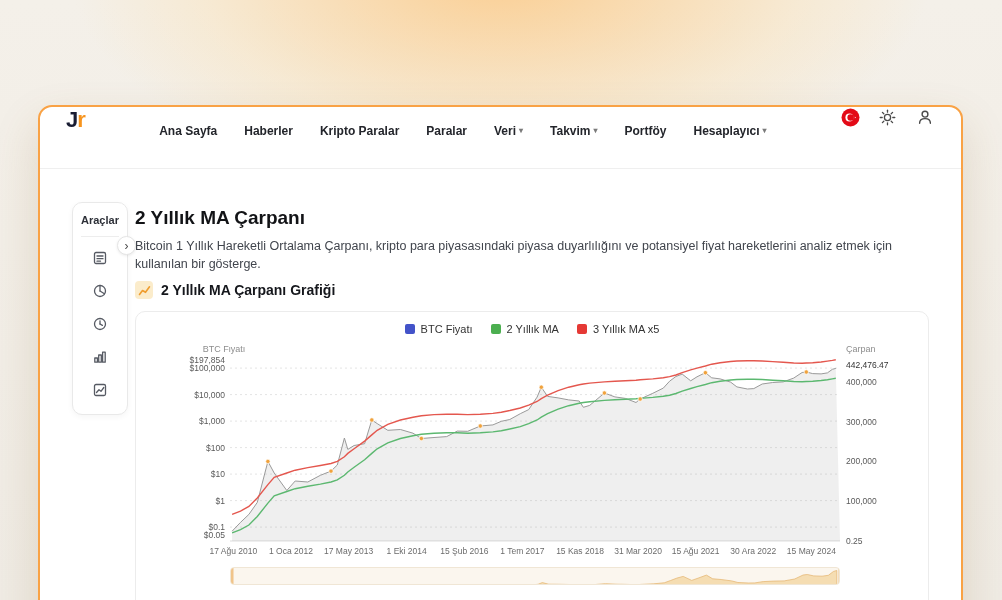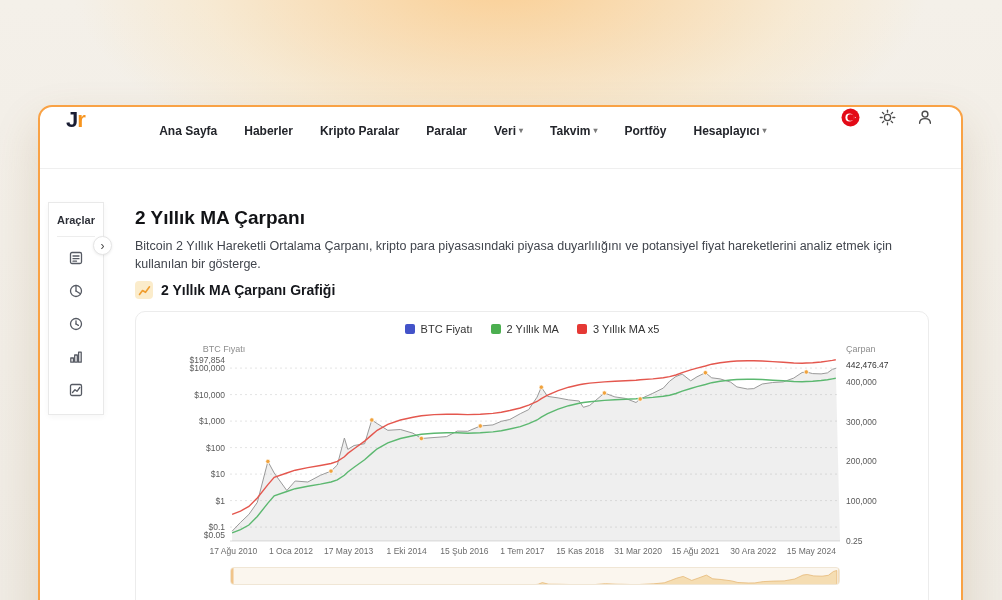--- a/index.html
+++ b/index.html
@@ -20,22 +20,22 @@
   .topbar{display:flex;align-items:flex-start;height:62px;border-bottom:1px solid #efefef;padding:0 26px;}
   .logo{font-size:22px;font-weight:700;color:#191d33;letter-spacing:-1px;cursor:pointer;}
   .logo .accent{color:#f7941e;}
   .nav-links{display:flex;gap:27px;margin:17px auto;align-items:center;}
   .nav-link{font-size:12px;font-weight:600;color:#23252b;cursor:pointer;white-space:nowrap;display:flex;align-items:center;gap:3px;}
   .caret{font-size:8px;color:#7a7a7a;line-height:1;}
   .nav-right{display:flex;gap:17px;align-items:center;}
   .icon-btn{width:20px;height:20px;display:flex;align-items:center;justify-content:center;cursor:pointer;}
   
   .sidebar{
-    position:absolute;left:8px;top:95px;width:56px;background:#fff;
-    border:1px solid #e9e9e9;border-radius:0;box-shadow:0 2px 6px rgba(0,0,0,.04);
+    position:absolute;left:32px;top:95px;width:56px;background:#fff;
+    border:1px solid #e9e9e9;border-radius:10px;box-shadow:0 2px 6px rgba(0,0,0,.04);
     padding-bottom:8px;
   }
   .sidebar-title{font-size:11px;font-weight:700;color:#2d3038;text-align:center;padding:11px 0 10px;}
   .sidebar-divider{height:1px;background:#ededed;margin:0 8px 4px;}
   .sidebar-chevron{
     position:absolute;right:-9px;top:33px;width:19px;height:19px;border-radius:50%;
     background:#fff;border:1px solid #e4e4e4;box-shadow:0 1px 3px rgba(0,0,0,.08);
     display:flex;align-items:center;justify-content:center;font-size:12px;color:#4a4a4a;cursor:pointer;line-height:1;
   }
   .side-icon{height:33px;display:flex;align-items:center;justify-content:center;cursor:pointer;}
@@ -154,21 +154,21 @@
     <div class="side-icon">
       <svg width="16" height="16" viewBox="0 0 16 16">
         <rect x="2.5" y="2.5" width="11" height="11" rx="1.5"></rect>
         <polyline points="4.5,10.5 7,7.7 9,9.3 11.8,5.5"></polyline>
       </svg>
     </div>
   </aside>
 
   <main class="main">
     <h1 class="page-title">2 Yıllık MA Çarpanı</h1>
-    <p class="desc">Bitcoin 2 Yıllık Hareketli Ortalama Çarpanı, kripto para piyasasındaki piyasa duyarlılığını ve potansiyel fiyat hareketlerini analiz etmek için kullanılan bir gösterge.</p>
+    <p class="desc">Bitcoin 1 Yıllık Hareketli Ortalama Çarpanı, kripto para piyasasındaki piyasa duyarlılığını ve potansiyel fiyat hareketlerini analiz etmek için kullanılan bir gösterge.</p>
 
     <div class="section-row">
       <span class="sec-icon">
         <svg width="13" height="11" viewBox="0 0 13 11" fill="none" stroke="#ef9d2f" stroke-width="1.6" stroke-linecap="round" stroke-linejoin="round">
           <polyline points="1.5,9.5 4.5,5.5 7.5,7.3 11.5,1.8"></polyline>
         </svg>
       </span>
       <span class="sec-title">2 Yıllık MA Çarpanı Grafiği</span>
     </div>
 

